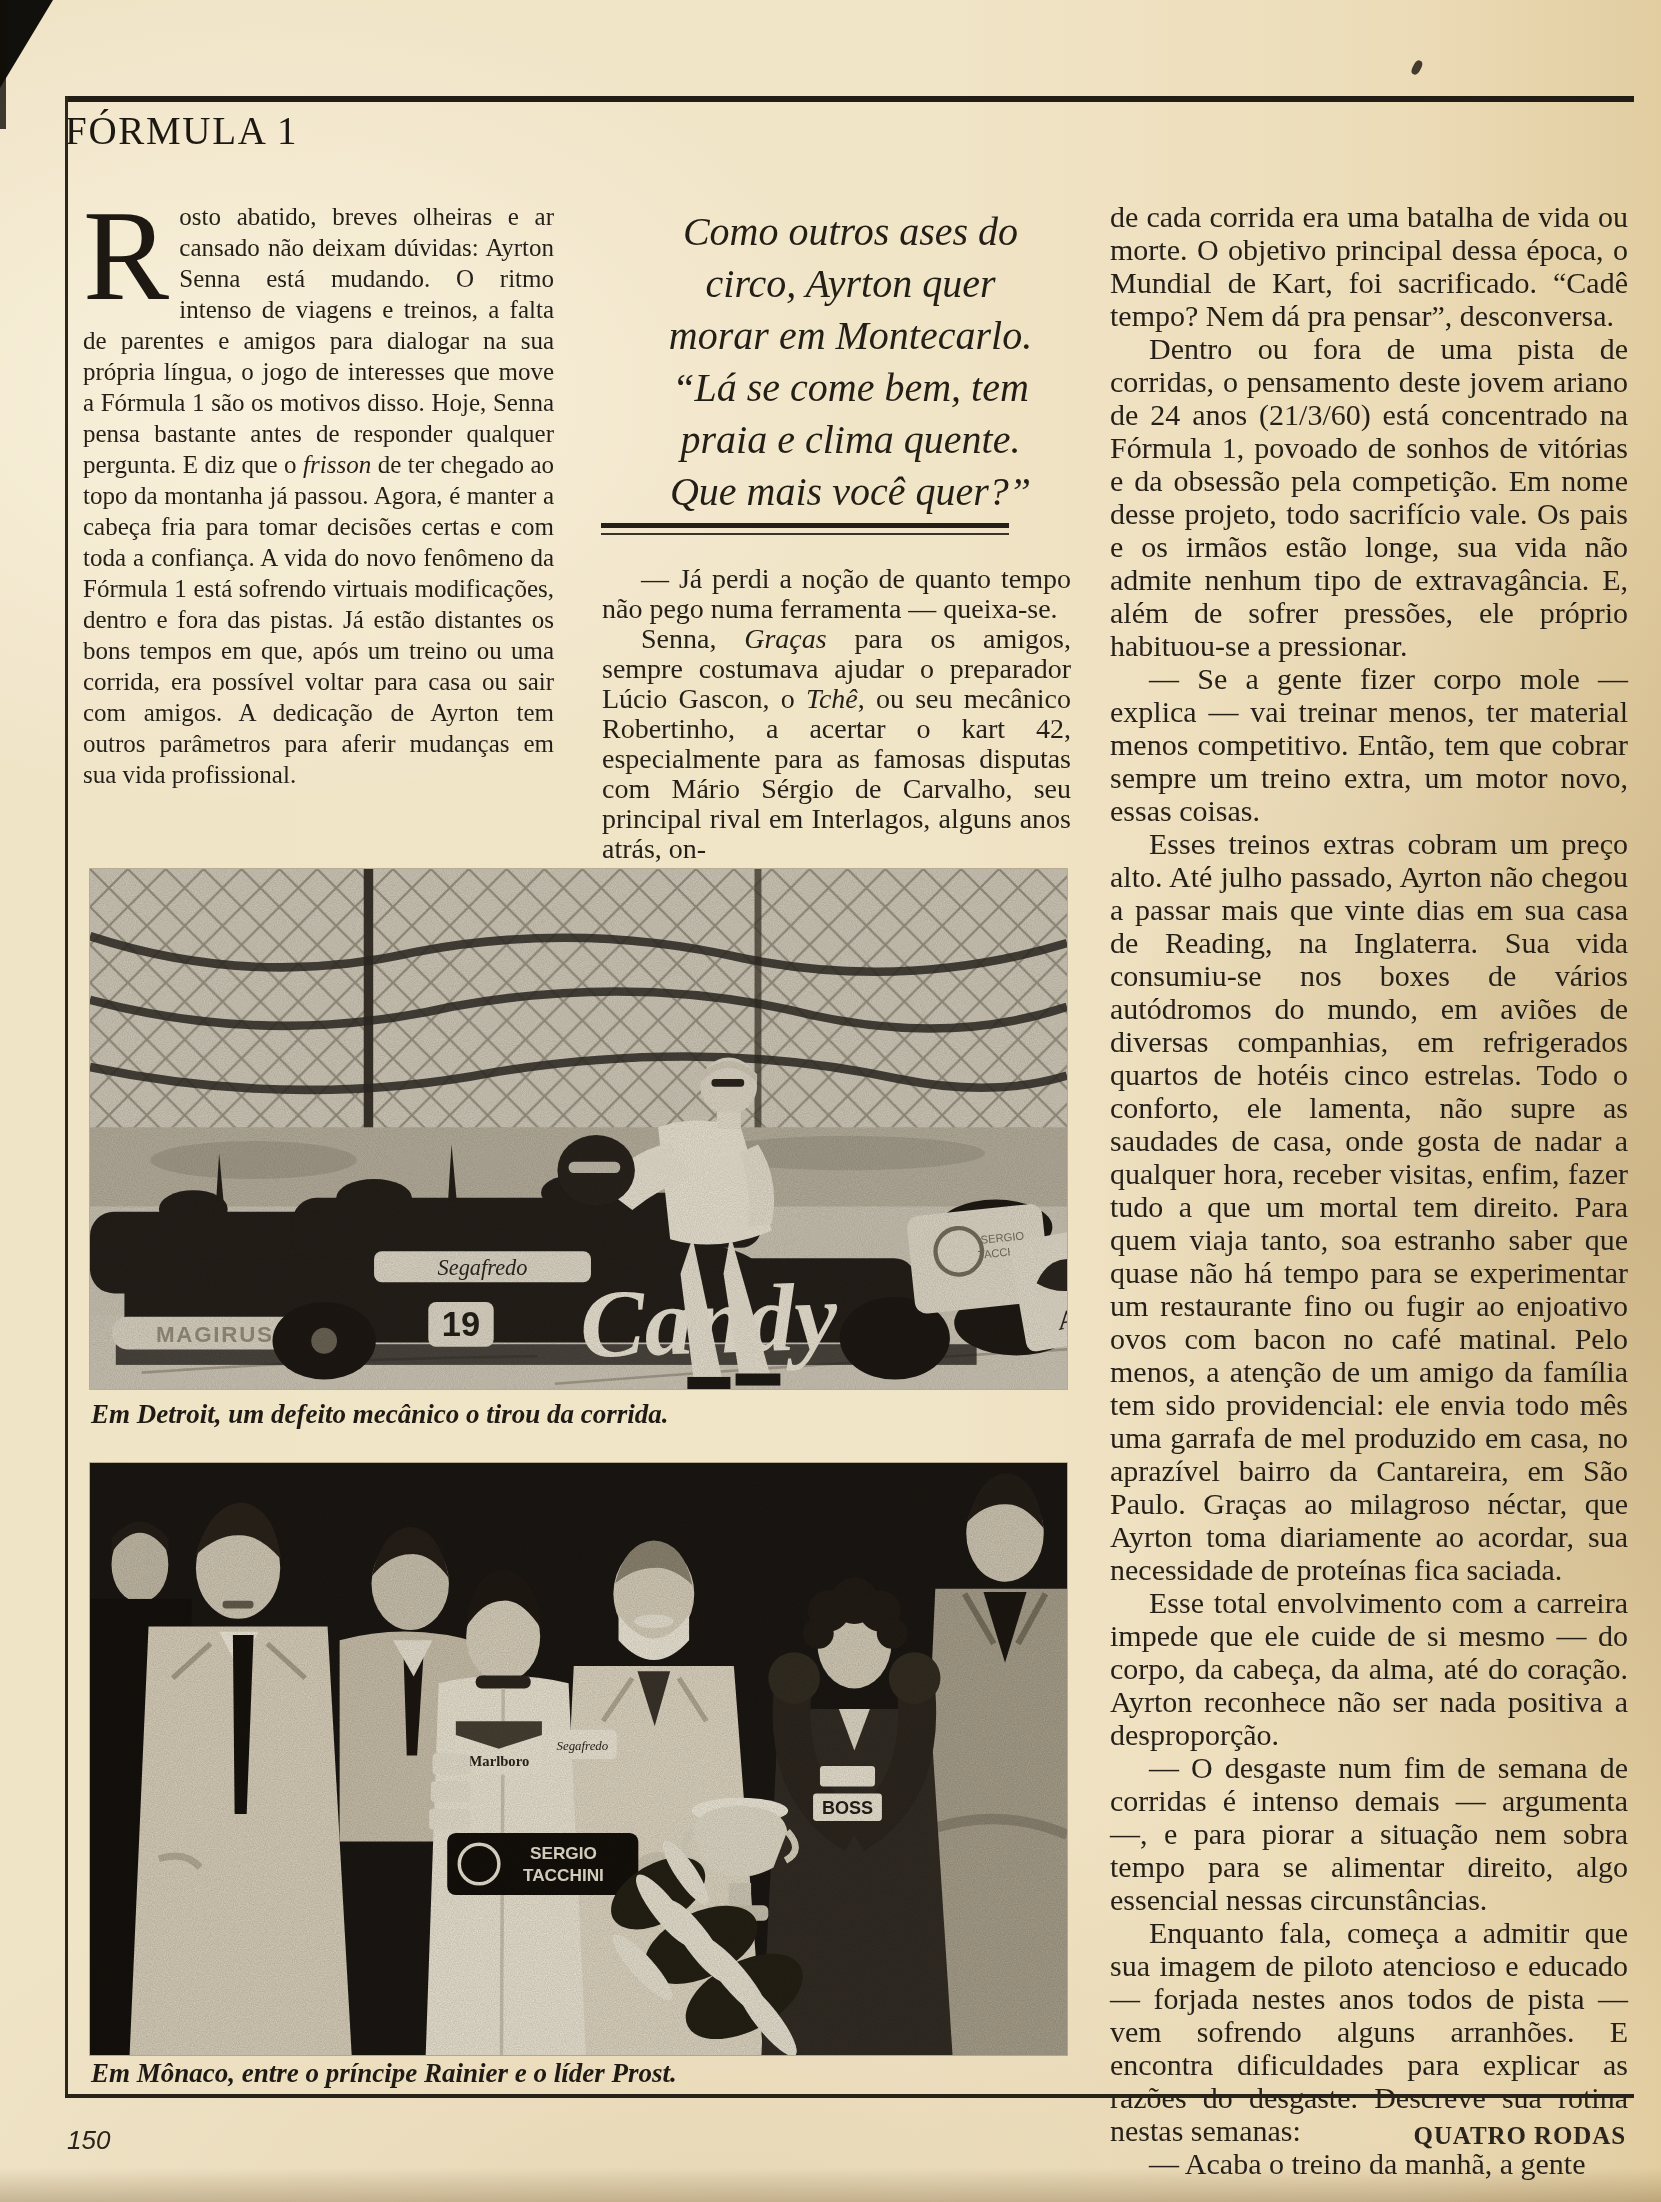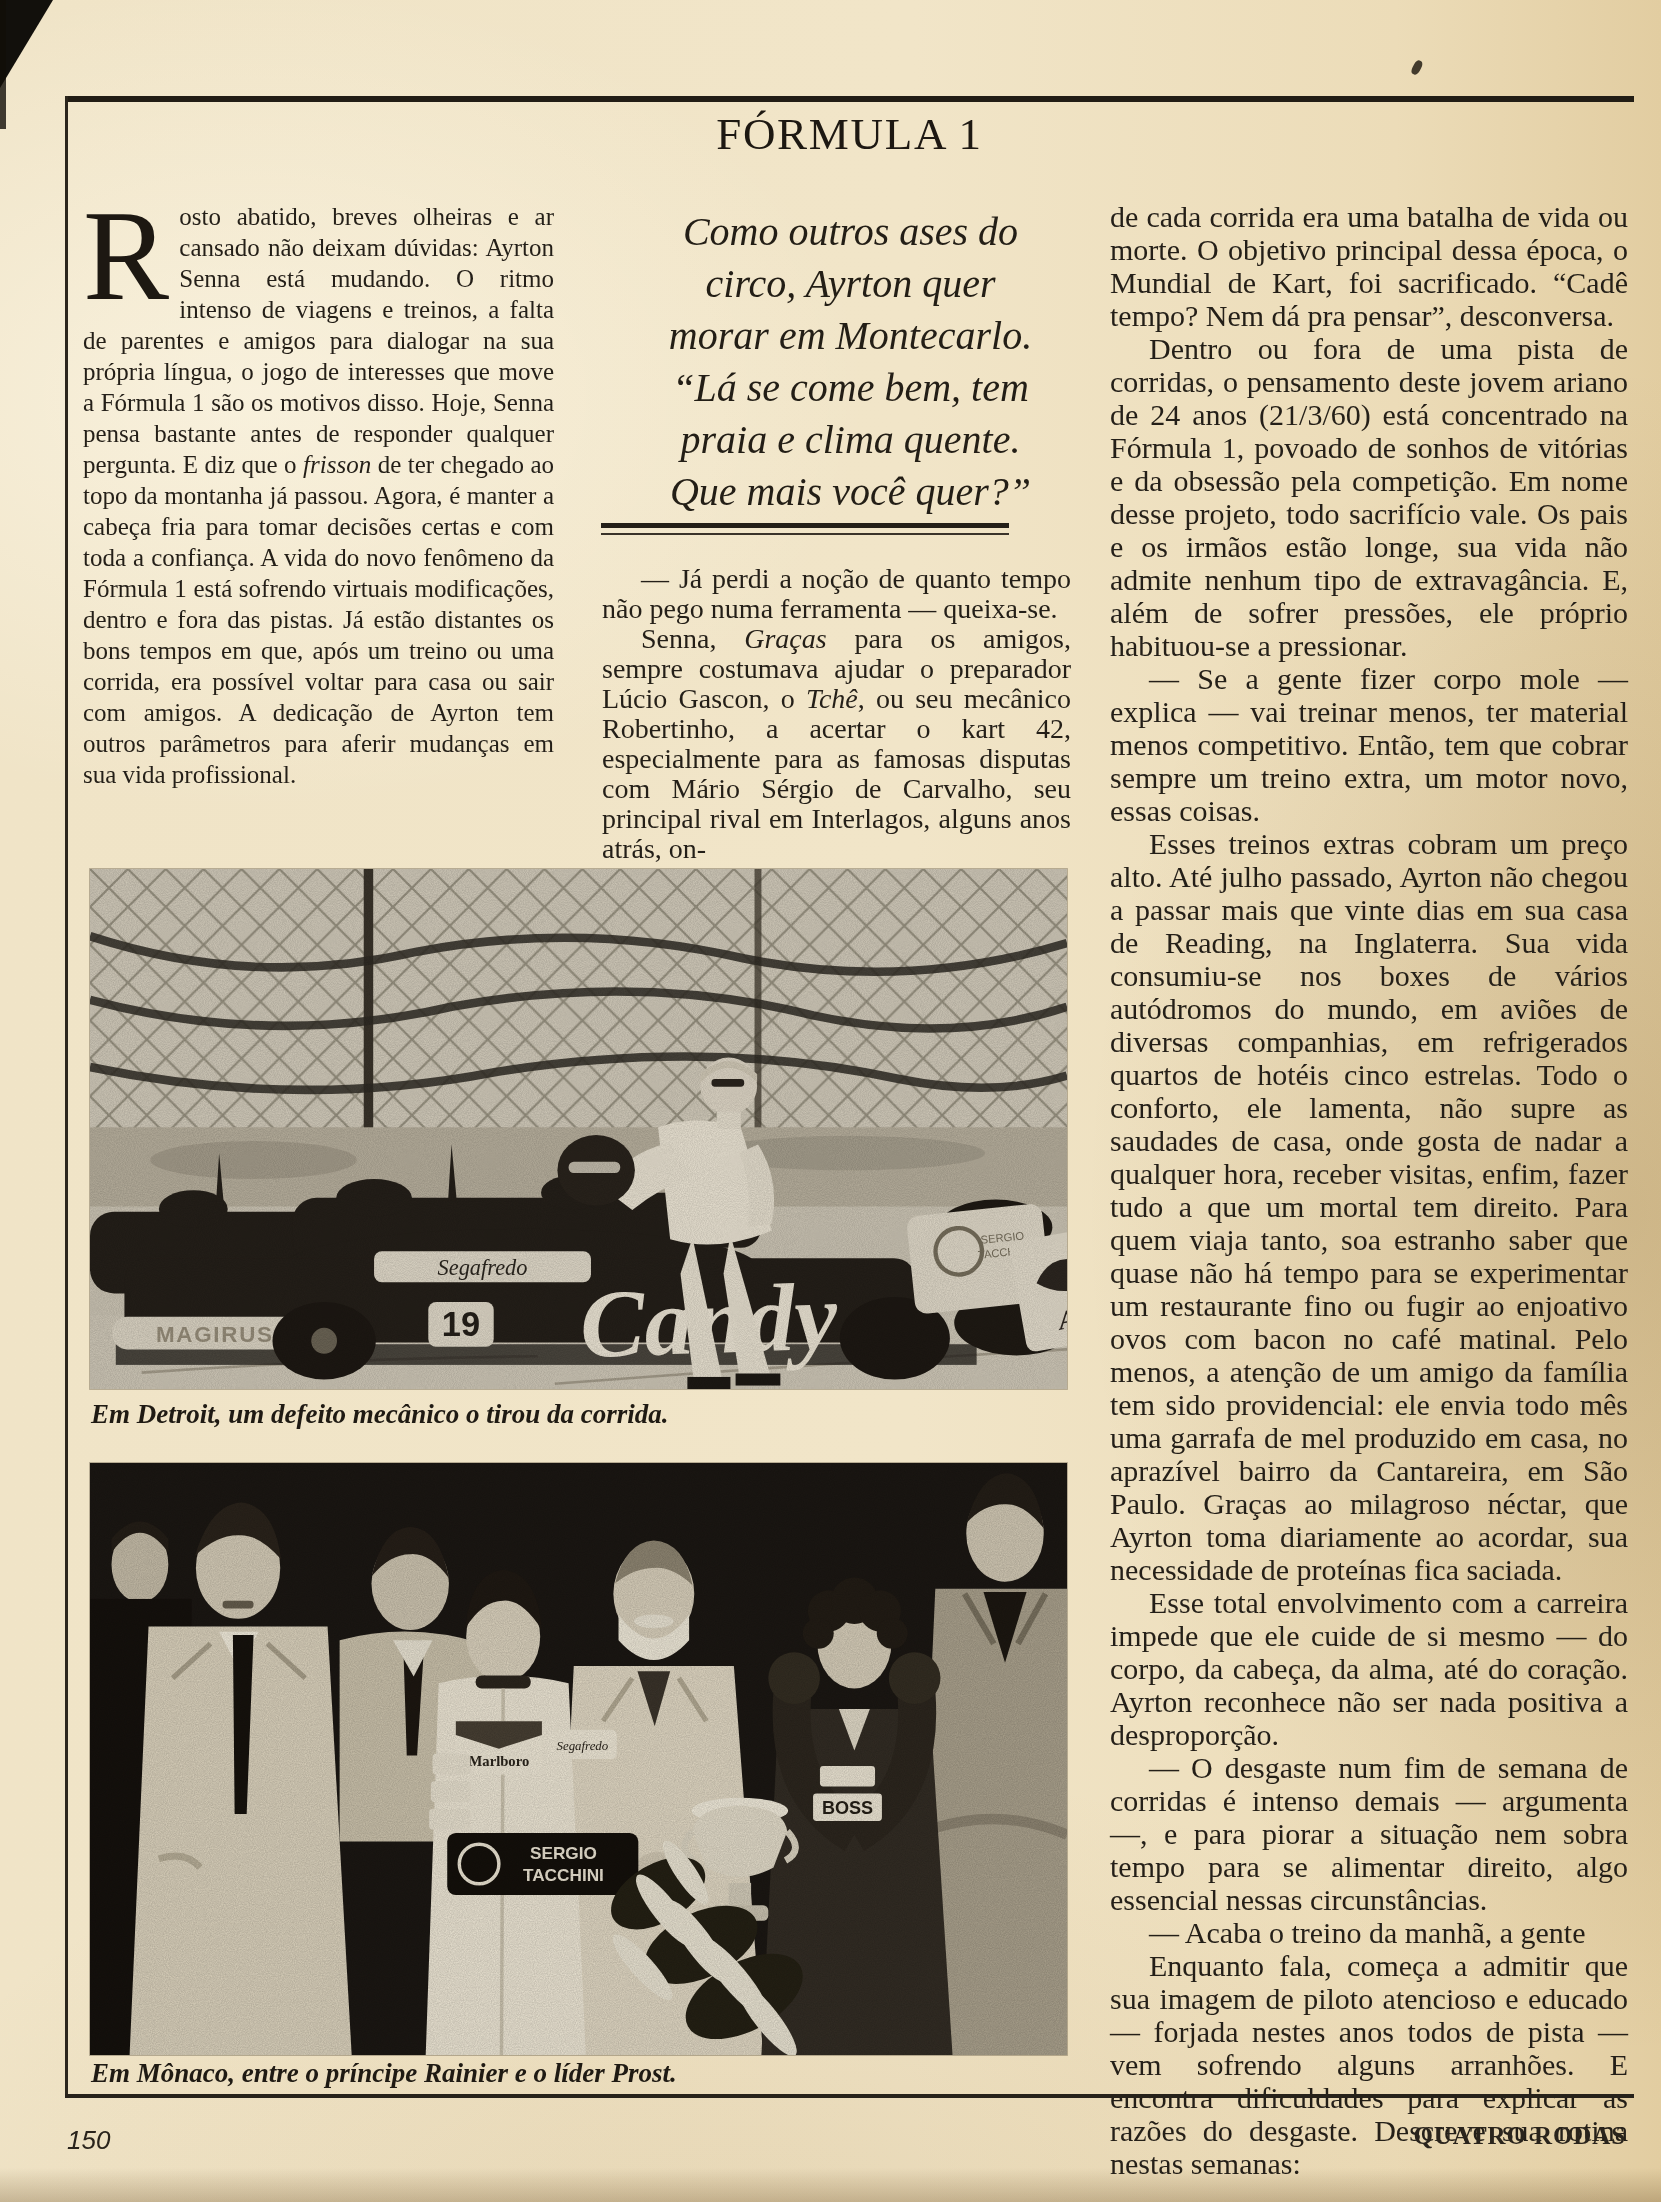--- a/index.html
+++ b/index.html
@@ -8,22 +8,22 @@
     font-family:"Liberation Serif",serif;color:#241f18;
     background:
       radial-gradient(1032px 688px at 15% 18%, rgba(255,251,238,0.55), transparent 60%),
       radial-gradient(774px 1205px at 98% 55%, rgba(120,85,30,0.20), transparent 70%),
       radial-gradient(1291px 774px at 45% 104%, rgba(160,120,55,0.14), transparent 70%),
       linear-gradient(180deg, rgba(0,0,0,0) 98.4%, rgba(90,60,20,0.28) 100%),
       linear-gradient(90deg,#f0e4c7 0%,#f1e5c8 55%,#ecdcb8 84%,#e2cda1 100%);
   }
   
   .rule-top{position:absolute;left:65px;top:96px;width:1569px;height:6px;background:#221d15;}
-  .page-title{position:absolute;left:65px;top:108px;width:1569px;text-align:center;
-    font-size:45px;letter-spacing:1.7px;color:#1d1812;}
+  .page-title{position:absolute;left:65px;top:108px;width:1569px;text-align:left;
+    font-size:39px;letter-spacing:1.7px;color:#1d1812;}
   .rule-left{position:absolute;left:65px;top:96px;width:2.6px;height:2002px;background:#2c261d;}
   .rule-bottom{position:absolute;left:65px;top:2094px;width:1569px;height:4.3px;background:#27221a;}
   
   .bodycol{position:absolute;text-align:justify;}
   .col-left{left:83px;top:201px;width:471px;font-size:25px;line-height:31px;}
   .col-right{left:1110px;top:200px;width:518px;font-size:30px;line-height:33px;font-family:Liberation Serif, serif;}
   .col-mid-body{left:602px;top:564px;width:469px;font-size:28px;line-height:30px;}
   .bodycol p{margin:0;text-indent:39px;}
   .col-left p:first-child, .col-right p:first-child{text-indent:0;}
   .col-left p:first-child::first-letter{
@@ -92,22 +92,22 @@
       <p>Senna, <i>Graças</i> para os amigos, sempre costumava ajudar o preparador Lúcio Gascon, o <i>Tchê</i>, ou seu mecânico Robertinho, a acertar o kart 42, especialmente para as famosas disputas com Mário Sérgio de Carvalho, seu principal rival em Interlagos, alguns anos atrás, on-</p>
     </div>
 
   <div class="bodycol col-right">
       <p>de cada corrida era uma batalha de vida ou morte. O objetivo principal dessa época, o Mundial de Kart, foi sacrificado. “Cadê tempo? Nem dá pra pensar”, desconversa.</p>
       <p>Dentro ou fora de uma pista de corridas, o pensamento deste jovem ariano de 24 anos (21/3/60) está concentrado na Fórmula 1, povoado de sonhos de vitórias e da obsessão pela competição. Em nome desse projeto, todo sacrifício vale. Os pais e os irmãos estão longe, sua vida não admite nenhum tipo de extravagância. E, além de sofrer pressões, ele próprio habituou-se a pressionar.</p>
       <p>— Se a gente fizer corpo mole — explica — vai treinar menos, ter material menos competitivo. Então, tem que cobrar sempre um treino extra, um motor novo, essas coisas.</p>
       <p>Esses treinos extras cobram um preço alto. Até julho passado, Ayrton não chegou a passar mais que vinte dias em sua casa de Reading, na Inglaterra. Sua vida consumiu-se nos boxes de vários autódromos do mundo, em aviões de diversas companhias, em refrigerados quartos de hotéis cinco estrelas. Todo o conforto, ele lamenta, não supre as saudades de casa, onde gosta de nadar a qualquer hora, receber visitas, enfim, fazer tudo a que um mortal tem direito. Para quem viaja tanto, soa estranho saber que quase não há tempo para se experimentar um restaurante fino ou fugir ao enjoativo ovos com bacon no café matinal. Pelo menos, a atenção de um amigo da família tem sido providencial: ele envia todo mês uma garrafa de mel produzido em casa, no aprazível bairro da Cantareira, em São Paulo. Graças ao milagroso néctar, que Ayrton toma diariamente ao acordar, sua necessidade de proteínas fica saciada.</p>
       <p>Esse total envolvimento com a carreira impede que ele cuide de si mesmo — do corpo, da cabeça, da alma, até do coração. Ayrton reconhece não ser nada positiva a desproporção.</p>
       <p>— O desgaste num fim de semana de corridas é intenso demais — argumenta —, e para piorar a situação nem sobra tempo para se alimentar direito, algo essencial nessas circunstâncias.</p>
+      <p>Enquanto fala, começa a admitir que sua imagem de piloto atencioso e educado — forjada nestes anos todos de pista — vem sofrendo alguns arranhões. E encontra dificuldades para explicar as razões do desgaste. Descreve sua rotina nestas semanas:</p>
       <p>— Acaba o treino da manhã, a gente</p>
-      <p>Enquanto fala, começa a admitir que sua imagem de piloto atencioso e educado — forjada nestes anos todos de pista — vem sofrendo alguns arranhões. E encontra dificuldades para explicar as razões do desgaste. Descreve sua rotina nestas semanas:</p>
     </div>
 
   <div class="photo" id="photo1">
     <svg viewBox="0 0 1135 604" preserveAspectRatio="none">
       <defs>
         <pattern id="fencePatA" width="44" height="44" patternUnits="userSpaceOnUse">
           <rect width="44" height="44" fill="#cfc8b8"></rect>
           <path d="M0 0 L44 44 M44 0 L0 44" stroke="#837d6c" stroke-width="2.6" fill="none" opacity="0.75"></path>
         </pattern>
         <filter id="grainA" x="0" y="0" width="100%" height="100%">

